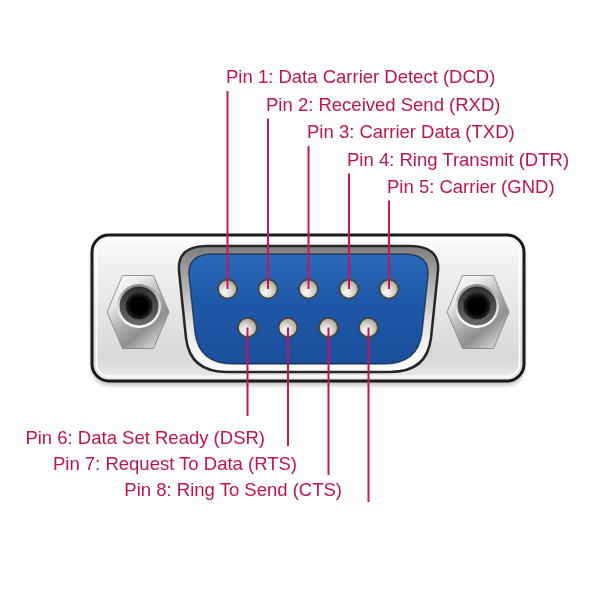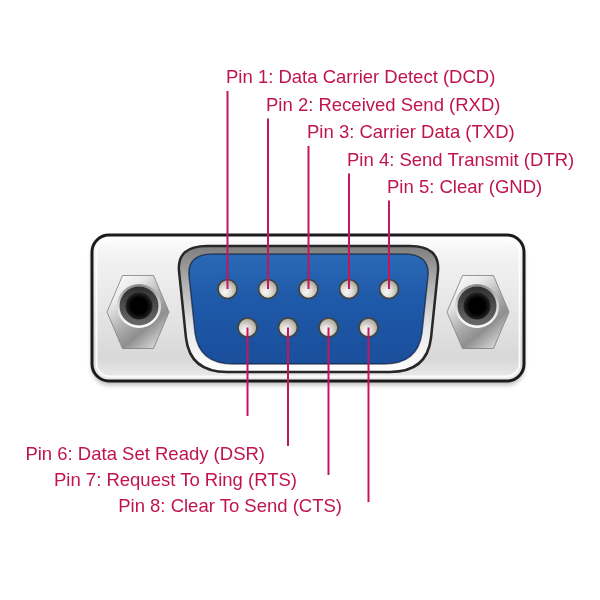--- a/index.html
+++ b/index.html
@@ -19,21 +19,21 @@
     left: 0; top: 0;
   }
   .pin-label {
     position: absolute;
     white-space: nowrap;
     font-size: 18.5px;
     line-height: 21px;
     color: #C0154B;
     letter-spacing: 0px;
   }
-  .pin-label.align-right { text-align: right; margin-top: 16px; }
+  .pin-label.align-right { text-align: right; }
   
   #lbl1 { left: 226px;  top: 66px;  }
   #lbl2 { left: 266px;  top: 94px;  }
   #lbl3 { left: 307px;  top: 121px; }
   #lbl4 { left: 347px;  top: 149px; }
   #lbl5 { left: 387px;  top: 176px; }
   
   #lbl6 { right: 335px; top: 427px; }
   #lbl7 { right: 303px; top: 453px; }
   #lbl8 { right: 258px; top: 479px; }
@@ -141,20 +141,20 @@
       <line x1="247.5" y1="327.5" x2="247.5" y2="416"></line>
       <line x1="288" y1="327.5" x2="288" y2="446"></line>
       <line x1="328.5" y1="327.5" x2="328.5" y2="475"></line>
       <line x1="368.5" y1="327.5" x2="368.5" y2="502"></line>
     </g>
   </svg>
 
   <div class="pin-label" id="lbl1">Pin 1: Data Carrier Detect (DCD)</div>
   <div class="pin-label" id="lbl2">Pin 2: Received Send (RXD)</div>
   <div class="pin-label" id="lbl3">Pin 3: Carrier Data (TXD)</div>
-  <div class="pin-label" id="lbl4">Pin 4: Send Transmit (DTR)</div>
-  <div class="pin-label" id="lbl5">Pin 5: Clear (GND)</div>
+  <div class="pin-label" id="lbl4">Pin 4: Ring Transmit (DTR)</div>
+  <div class="pin-label" id="lbl5">Pin 5: Carrier (GND)</div>
 
   <div class="pin-label align-right" id="lbl6">Pin 6: Data Set Ready (DSR)</div>
-  <div class="pin-label align-right" id="lbl7">Pin 7: Request To Ring (RTS)</div>
-  <div class="pin-label align-right" id="lbl8">Pin 8: Clear To Send (CTS)</div>
+  <div class="pin-label align-right" id="lbl7">Pin 7: Request To Data (RTS)</div>
+  <div class="pin-label align-right" id="lbl8">Pin 8: Ring To Send (CTS)</div>
 
 </div>
 
 </body></html>

